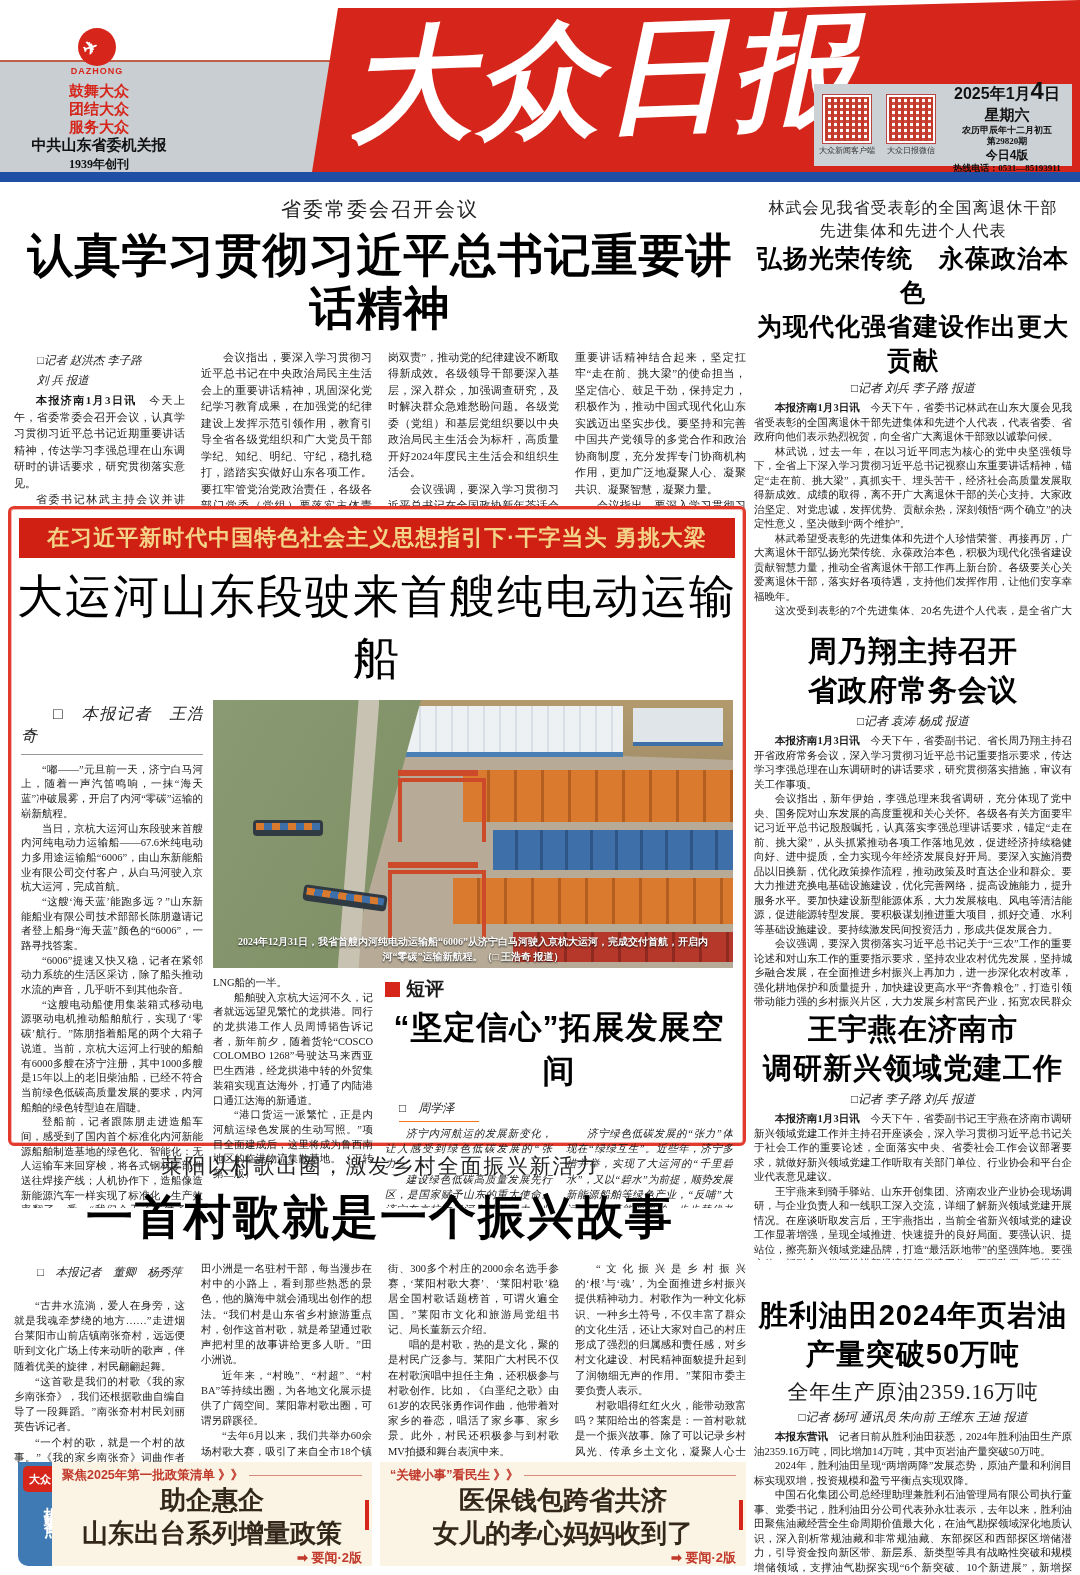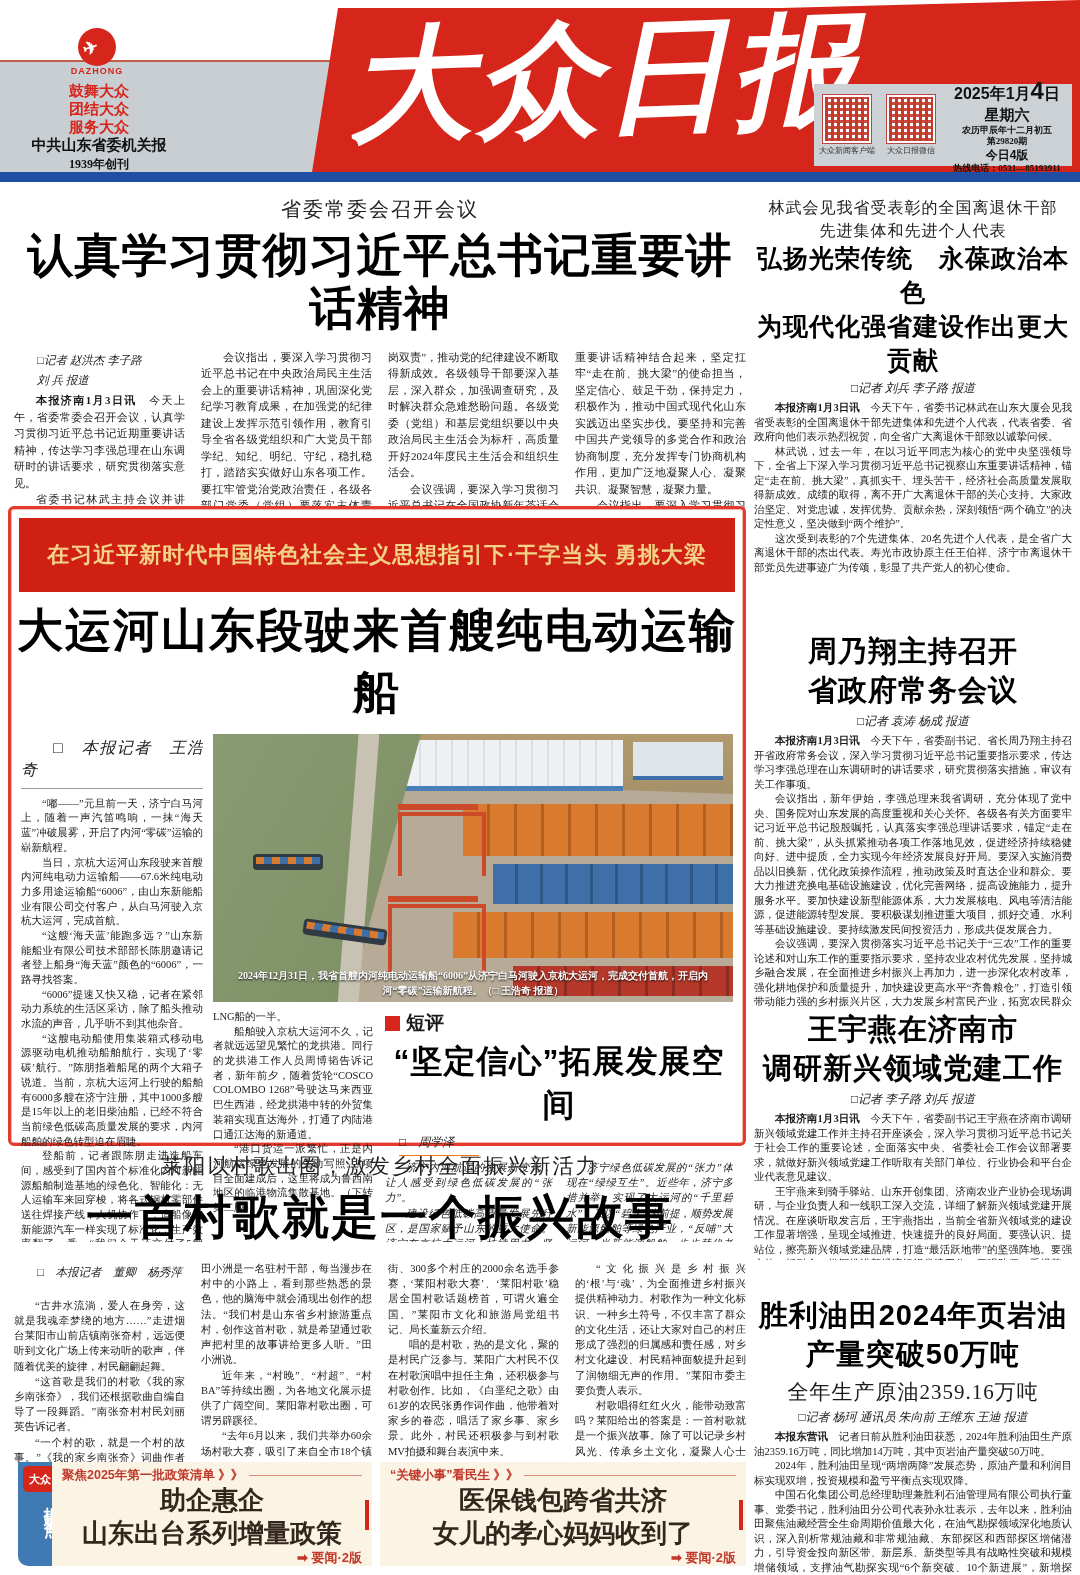--- a/index.html
+++ b/index.html
@@ -63,22 +63,22 @@
   #a-linwu h2{font-size:25px;font-weight:900;letter-spacing:1px;}
   #a-zhou{height:390px;padding-top:12px;}
   #a-zhou h2,#a-wang h2,#a-shengli h2{font-size:29px;font-weight:900;letter-spacing:1px;}
   #a-wang{height:250px;}
   #a-shengli{height:315px;padding-top:4px;margin-top:32px;}
   .subhead{font-size:21px;text-align:center;font-family:"Liberation Serif",serif;margin-top:4px;letter-spacing:1px;}
   
   .feature{position:absolute;left:8px;top:506px;width:738px;height:640px;border:3px solid #e23b2e;border-radius:6px;
            box-shadow:inset 0 0 0 1px #f3b5ad;box-sizing:border-box;background:#fff;}
   .f-banner{margin:9px auto 0;width:fit-content;background:#cf2013;color:#f3d387;font-weight:900;
-            font-family:"Liberation Sans",sans-serif;font-size:22px;padding:22px 28px;letter-spacing:1px;}
-  .feature h1{font-size:46px;font-weight:700;text-align:center;letter-spacing:2px;margin-top:8px;}
+            font-family:"Liberation Sans",sans-serif;font-size:22px;padding:5px 28px;letter-spacing:1px;}
+  .feature h1{font-size:46px;font-weight:400;text-align:center;letter-spacing:2px;margin-top:8px;}
   .f-content{display:flex;margin:10px 10px 0;gap:10px;height:508px;overflow:hidden;}
   .f-col1{width:182px;flex:none;font-size:10.5px;line-height:1.4;overflow:hidden;}
   .f-col1 .by{font-style:italic;font-size:16px;border-bottom:1px solid #999;padding-bottom:6px;margin-bottom:8px;}
   .f-col1 p{text-indent:2em;text-align:justify;}
   .f-right{flex:1;display:flex;flex-direction:column;}
   .photo{position:relative;width:100%;height:268px;background:#b7ab97;overflow:hidden;flex:none;}
   .ph-water{position:absolute;left:0;top:0;width:100%;height:100%;
             background:linear-gradient(120deg,#8a9a72 0%,#7c8d63 60%,#6f8158 100%);
             clip-path:polygon(0 0,40% 0,26% 100%,0 100%);}
   .ph-land{position:absolute;left:0;top:0;width:100%;height:60px;
@@ -207,20 +207,21 @@
   <aside class="rail">
     <article class="ra" id="a-linwu">
       <p class="kick c">林武会见我省受表彰的全国离退休干部</p>
       <p class="kick c">先进集体和先进个人代表</p>
       <h2 class="c">弘扬光荣传统　永葆政治本色</h2>
       <h2 class="c">为现代化强省建设作出更大贡献</h2>
       <p class="by">□记者 刘兵 李子路 报道</p>
       <div class="body">
         <p><b class="dl">本报济南1月3日讯　</b><span>今天下午，省委书记林武在山东大厦会见我省受表彰的全国离退休干部先进集体和先进个人代表，代表省委、省政府向他们表示热烈祝贺，向全省广大离退休干部致以诚挚问候。</span></p>
         <p>林武说，过去一年，在以习近平同志为核心的党中央坚强领导下，全省上下深入学习贯彻习近平总书记视察山东重要讲话精神，锚定“走在前、挑大梁”，真抓实干、埋头苦干，经济社会高质量发展取得新成效。成绩的取得，离不开广大离退休干部的关心支持。大家政治坚定、对党忠诚，发挥优势、贡献余热，深刻领悟“两个确立”的决定性意义，坚决做到“两个维护”。</p>
+        <p>林武希望受表彰的先进集体和先进个人珍惜荣誉、再接再厉，广大离退休干部弘扬光荣传统、永葆政治本色，积极为现代化强省建设贡献智慧力量，推动全省离退休干部工作再上新台阶。各级要关心关爱离退休干部，落实好各项待遇，支持他们发挥作用，让他们安享幸福晚年。</p>
         <p>这次受到表彰的7个先进集体、20名先进个人代表，是全省广大离退休干部的杰出代表。寿光市政协原主任王伯祥、济宁市离退休干部党员先进事迹广为传颂，彰显了共产党人的初心使命。</p>
 
       </div>
     </article>
 
     <article class="ra" id="a-zhou">
       <h2 class="c">周乃翔主持召开</h2>
       <h2 class="c">省政府常务会议</h2>
       <p class="by">□记者 袁涛 杨成 报道</p>
       <div class="body">

